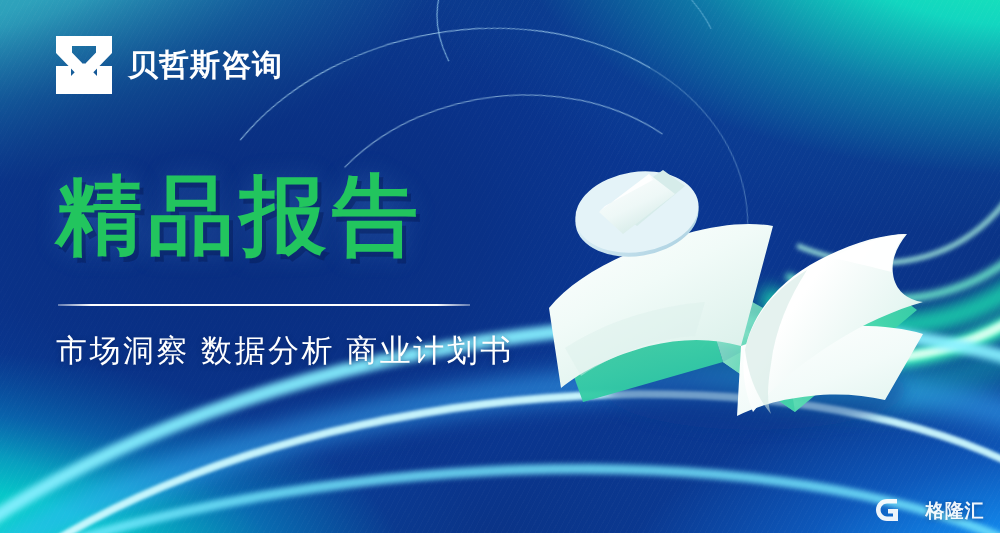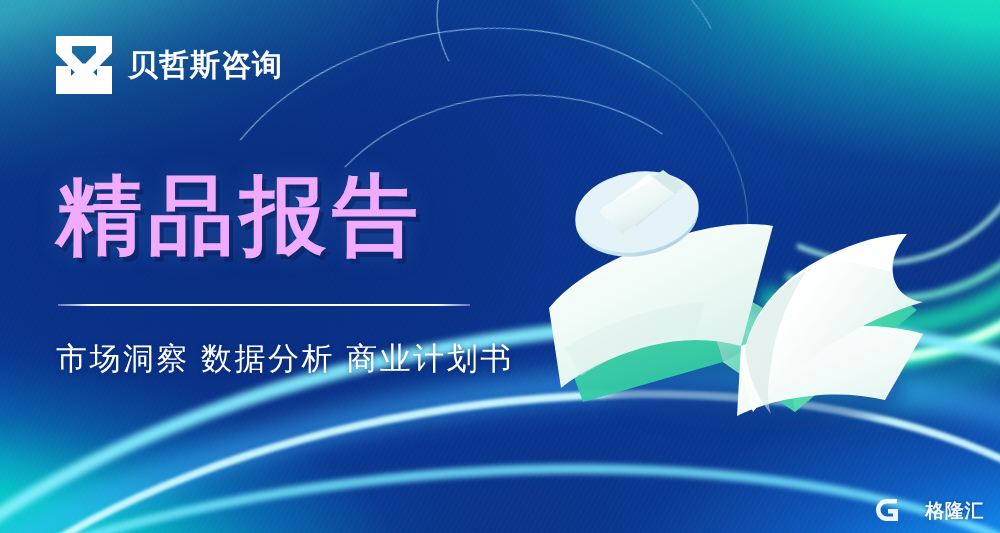--- a/index.html
+++ b/index.html
@@ -265,21 +265,21 @@
     font-weight:bold;
     letter-spacing:1.4px;
     line-height:1;
     white-space:nowrap;
   }
 
   
   .headline {
     position:absolute;
     left:0; top:168px;
-    color:#f0abfc;
+    color:#22c55e;
     font-size:86px;
     font-weight:bold;
     letter-spacing:6px;
     line-height:1.1;
     white-space:nowrap;
     text-shadow:4px 5px 0 rgba(5,24,80,.42), 0 0 26px rgba(120,190,255,.22);
   }
 
   
   .divider {
@@ -293,21 +293,20 @@
   .subtitle {
     position:absolute;
     left:0; top:332px;
     color:#ffffff;
     font-size:31px;
     font-weight:normal;
     letter-spacing:2.5px;
     line-height:1.25;
     white-space:nowrap;
     text-shadow:0 1px 5px rgba(5,30,90,.5);
-    margin-top:8px;
   }
 
   
   #book-wrap {
     position:absolute;
     left:545px; top:150px;
     width:400px; height:290px;
     z-index:30;
   }
   #book-wrap svg { display:block; width:100%; height:100%; overflow:visible; }

